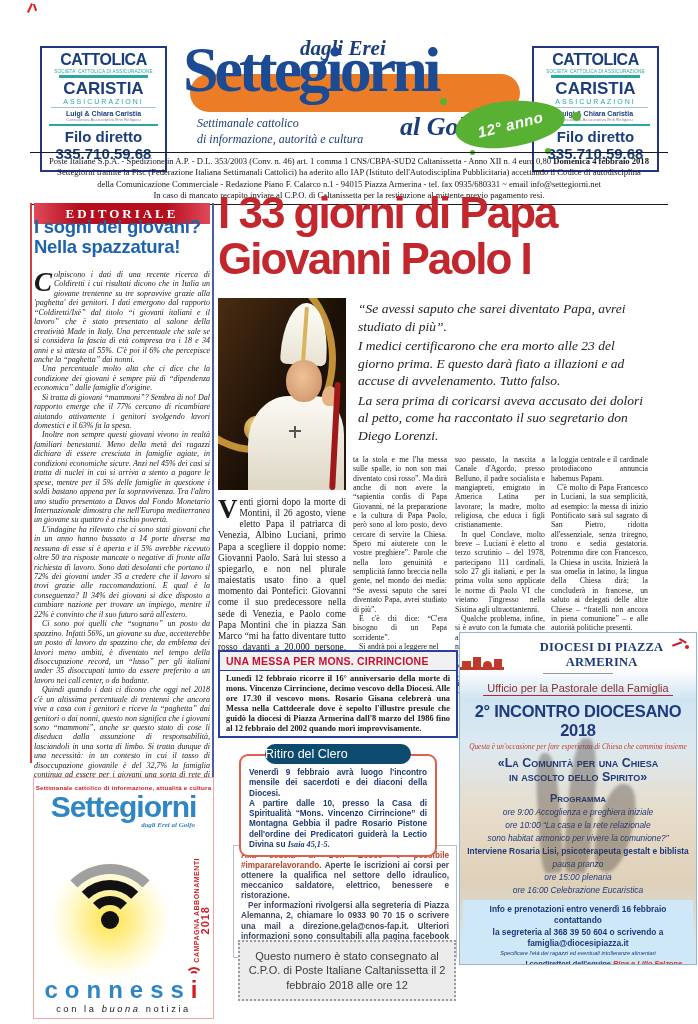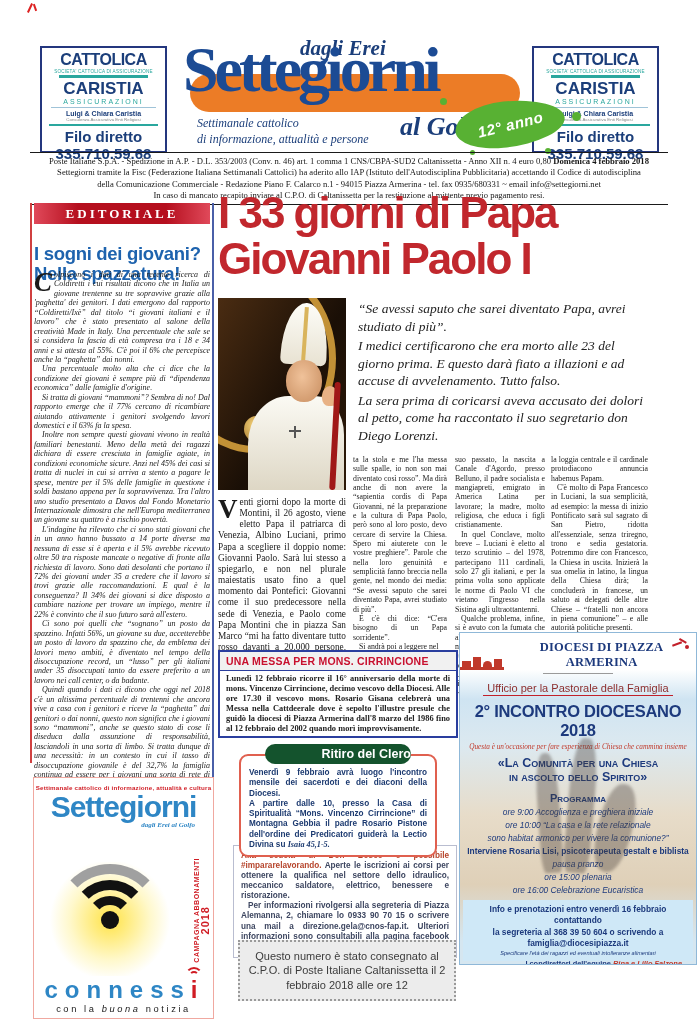--- a/index.html
+++ b/index.html
@@ -6,21 +6,21 @@
   .page{position:relative;width:698px;height:1024px;background:#fff;margin:0 auto;overflow:hidden;
         font-family:"Liberation Sans",sans-serif;color:#111;}
 
   
   .print-mark{position:absolute;left:28px;top:2px;width:10px;height:12px;}
   .print-mark span{position:absolute;background:#d22;display:block;}
   .pm1{left:1px;top:1px;width:2px;height:10px;transform:rotate(25deg);}
   .pm2{left:6px;top:2px;width:2px;height:7px;transform:rotate(-20deg);}
 
   
-  .logo-box{position:absolute;top:46px;width:127px;height:107px;border:2px solid #24367e;
+  .logo-box{position:absolute;top:46px;width:127px;height:126px;border:2px solid #24367e;
             box-sizing:border-box;text-align:center;padding:4px 3px 2px;background:#fff;}
   .logo-left{left:40px;} .logo-right{left:532px;}
   .logo-brand{font-weight:bold;color:#1b3e7a;font-size:16px;letter-spacing:-.5px;line-height:1;}
   .logo-brand-sub{font-size:4.6px;color:#2aa79e;letter-spacing:.2px;margin-top:1px;white-space:nowrap;}
   .logo-teal-bar{height:3px;background:#2aa79e;margin:1px 14px 2px;}
   .logo-mid{font-weight:bold;color:#1b3e7a;font-size:17px;line-height:1;}
   .logo-mid-sub{font-size:7px;color:#2aa79e;letter-spacing:2px;margin-top:1px;}
   .logo-agents{font-size:7px;font-weight:bold;color:#1b3e7a;margin:2px 6px 0;border-top:1px solid #9fc3d8;padding-top:2px;}
   .logo-agents-sub{font-size:4.4px;color:#888;}
   .logo-phone{font-size:15px;font-weight:bold;color:#1b3e7a;margin:2px 4px 0;border-top:2px solid #2aa79e;padding-top:2px;}
@@ -48,21 +48,21 @@
   .pub-b{font-weight:bold;}
 
   
   .v-red{position:absolute;left:30px;top:203px;width:2px;height:560px;background:#d04040;}
   .v-blue{position:absolute;left:212px;top:203px;width:2px;height:672px;background:#4a5fa8;}
 
   
   .ed-band{position:absolute;left:34px;top:203px;width:176px;height:21px;
            background:linear-gradient(90deg,#e0495a,#b50f1e 25%,#b50f1e 75%,#e0495a);
            color:#fff;text-align:center;font:bold 13px "Liberation Serif",serif;line-height:21px;letter-spacing:3px;}
-  .ed-title{position:absolute;left:34px;top:244px;width:176px;font-weight:bold;font-size:18.5px;
+  .ed-title{position:absolute;left:34px;top:217px;width:176px;font-weight:bold;font-size:18.5px;
             line-height:1.07;color:#1e63ae;letter-spacing:-.3px;}
   .ed-body{position:absolute;left:34px;top:270px;width:176px;font:italic 8px/1.18 "Liberation Serif",serif;
            text-align:justify;color:#1a1a1a;}
   .ed-body p{margin:0;text-indent:8px;}
   .ed-body p.first{text-indent:0;}
   p.dropcap::first-letter{float:left;font-size:27px;line-height:.82;padding:1px 2px 0 0;font-weight:bold;}
   .ed-sign{text-align:right;font-weight:bold;margin-top:5px;text-indent:0;}
 
   
   .headline{position:absolute;left:218px;top:190px;width:470px;font-weight:bold;font-size:44px;
@@ -98,22 +98,22 @@
   .ph-crossv{position:absolute;left:76px;top:128px;width:2px;height:12px;background:#555;}
   .ph-crossh{position:absolute;left:71px;top:132px;width:12px;height:2px;background:#555;}
 
   
   .messa{position:absolute;left:218px;top:650px;width:240px;height:88px;border:2px solid #2a3e9e;box-sizing:border-box;background:#fff;}
   .messa-title{background:#f1f1f1;border-bottom:1px solid #2a3e9e;color:#c8102e;font-weight:bold;font-size:10.5px;
                padding:3px 6px;letter-spacing:.2px;}
   .messa-body{padding:3px 6px;font:600 8.4px/1.2 "Liberation Serif",serif;text-align:justify;color:#222;}
 
   
-  .ritiro-pill{position:absolute;left:265px;top:744px;width:146px;height:20px;background:#14532d;border-radius:10px;
-               color:#fff;font-weight:bold;font-size:12.5px;text-align:right;line-height:20px;z-index:3;}
+  .ritiro-pill{position:absolute;left:265px;top:744px;width:146px;height:20px;background:#0c4a6e;border-radius:10px;
+               color:#fff;font-weight:normal;font-size:12.5px;text-align:left;line-height:20px;z-index:3;}
   .ritiro-body{position:absolute;left:239px;top:754px;width:198px;border:2px solid #e0604f;border-radius:9px;background:#fff;
                padding:12px 8px 5px;box-sizing:border-box;font:bold 8.2px/1.25 "Liberation Sans",sans-serif;
                color:#1c3a70;text-align:justify;z-index:2;}
   .ritiro-body .ref{font-style:italic;font-family:Liberation Serif, serif;}
 
   
   .bosco{position:absolute;left:233px;top:845px;width:224px;border:1px solid #b9bdd0;padding:5px 7px;box-sizing:border-box;
          font:600 8.2px/1.23 "Liberation Sans",sans-serif;color:#3d4660;text-align:justify;}
   .bosco .lead{color:#b5432a;}
   .bosco p{margin:0;} .bosco p+p{text-indent:7px;}
@@ -228,21 +228,21 @@
       <span>335.710.59.68</span>
     </div>
   </div>
 
   <div class="mh-oval"></div>
   <div class="mh-dagli">dagli Erei</div>
   <div class="mh-title">Settegiorni</div>
   <div class="mh-golfo">al Golfo</div>
   <div class="mh-tag">
     <div>Settimanale cattolico</div>
-    <div>di informazione, attualità e persone</div>
+    <div>di informazione, autorità e cultura</div>
   </div>
   <div class="mh-splat">
     <span class="txt">12° anno</span>
   </div>
   <span class="splat-dot sd1"></span>
   <span class="splat-dot sd2"></span>
   <span class="splat-dot sd3"></span>
   <span class="splat-dot sd4"></span>
 
   <div class="pub-info">

